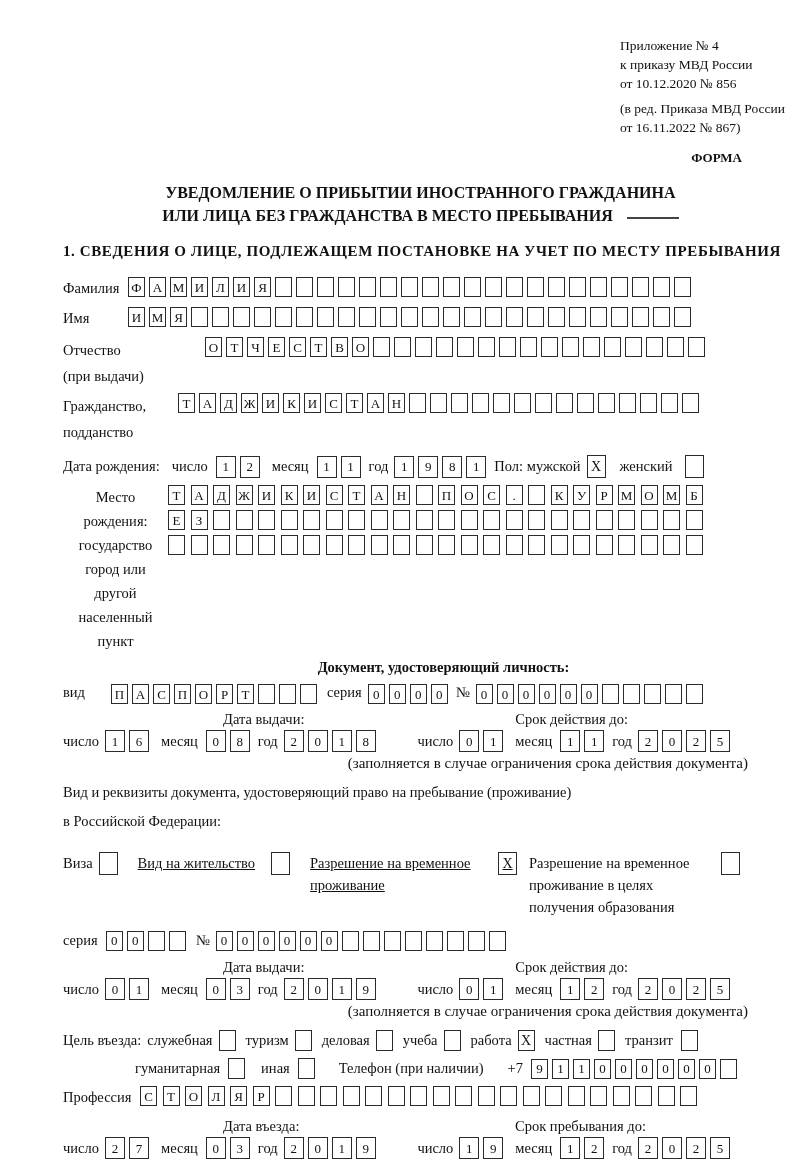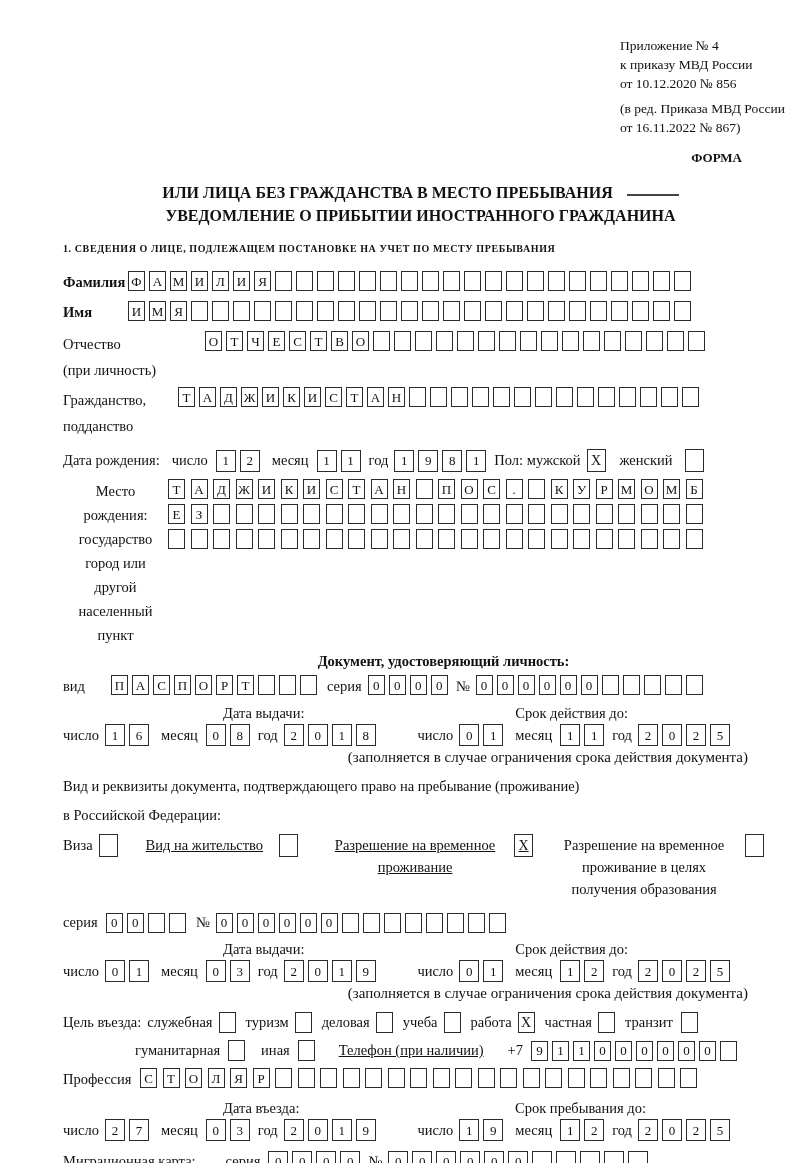--- a/index.html
+++ b/index.html
@@ -7,61 +7,61 @@
   body { width:800px; height:1163px; font-family:"Liberation Serif","DejaVu Serif",serif; color:#111; }
   .page { width:800px; height:1163px; padding:36px 22px 8px 63px; overflow:hidden; font-size:14.5px; }
 
   
   .appendix { margin-left:557px; width:190px; font-size:13.5px; line-height:19px; }
   .appendix .gap { margin-top:6px; }
   .forma { text-align:right; padding-right:36px; font-weight:bold; font-size:13px; margin-top:13px; }
 
   .title { text-align:center; font-weight:bold; font-size:16px; margin-top:15px; line-height:23px; }
   .blank-line { display:inline-block; width:52px; border-bottom:2.5px solid #444; margin-left:14px; margin-bottom:2px; }
-  .sec { font-weight:bold; font-size:10px; letter-spacing:0.6px; margin-top:16px; white-space:nowrap; }
+  .sec { font-weight:bold; font-size:15px; letter-spacing:0.6px; margin-top:16px; white-space:nowrap; }
 
   
   .row { display:flex; align-items:flex-start; margin-top:7px; line-height:23px; }
   .lbl { flex:none; }
-  .w65  { width:65px;font-weight:bold; }
+  .w65  { width:65px; }
   .w50  { width:48px; }
   .w77  { width:77px; }
   .w105 { width:105px; line-height:24px;text-align:center; }
   .w115 { width:115px; line-height:26px; }
   .w142 { width:142px; line-height:26px; }
   .cells { display:flex; gap:4px; flex:none; }
   .cells .cell { width:17px; height:20px; border:1.5px solid #2b2b2b; flex:none;
                  display:flex; align-items:center; justify-content:center;
                  font-size:13px; line-height:1; }
   .cells.sp { gap:5.5px; }
   .cells.lg .cell { width:20px; height:22px; }
   .checkbox { width:19px; height:23px; border:1.5px solid #2b2b2b; flex:none;
               display:flex; align-items:center; justify-content:center; font-size:14px; }
   .checkbox.sm { width:17px; height:21px; }
   .colrows > .cells { margin-bottom:5px; }
 
   .g6{margin-left:6px;} .g8{margin-left:8px;} .g10{margin-left:10px;} .g12{margin-left:12px;}
-  .g14{margin-left:14px;} .g16{margin-left:16px;} .g20{margin-left:20px;text-decoration:underline;} .g24{margin-left:24px;text-decoration:underline;} .g30{margin-left:30px;}
+  .g14{margin-left:14px;} .g16{margin-left:16px;} .g20{margin-left:20px;text-decoration:underline;} .g24{margin-left:24px;} .g30{margin-left:30px;}
   .mr6{margin-right:6px;} .mr8{margin-right:8px;} .mr12{margin-right:12px;}
 
   .center-heading { text-align:center; font-weight:bold; margin-top:6px; padding-left:46px; }
 
   
   .dh { display:flex; margin-top:6px; line-height:18px;gap:20px; }
   .dh .h1 { margin-left:160px; }
   .dh .h2 { margin-left:auto; margin-right:150px; }
   .dr { display:flex; align-items:center; margin-top:2px; }
   .grp { display:flex; align-items:center; }
   .grp.right { margin-left:auto; margin-right:48px; }
   .note { text-align:right; padding-right:30px; font-size:15px; margin-top:3px; line-height:17px; }
 
   
-  .opts { display:flex; align-items:flex-start; margin-top:7px; line-height:22px;gap:8px; }
+  .opts { display:flex; align-items:flex-start; margin-top:19px; line-height:22px; }
   .opt { display:flex; align-items:flex-start; }
-  .optlbl-c { text-align:center; line-height:22px; }
+  .optlbl-c { text-align:left; line-height:22px; }
   .wl170 { width:178px; }
   .wl185 { width:182px; }
 
   
   .purpose { display:flex; align-items:center; margin-top:10px; }
   .purpose2 { display:flex; align-items:center; margin-top:7px; margin-left:72px; }
 </style>
 </head>
 <body>
 
@@ -71,22 +71,22 @@
     <div>Приложение № 4</div>
     <div>к приказу МВД России</div>
     <div>от 10.12.2020 № 856</div>
     <div class="gap">(в ред. Приказа МВД России</div>
     <div>от 16.11.2022 № 867)</div>
   </div>
 
   <div class="forma">ФОРМА</div>
 
   <div class="title">
+    <div>УВЕДОМЛЕНИЕ О ПРИБЫТИИ ИНОСТРАННОГО ГРАЖДАНИНА</div>
     <div><span>ИЛИ ЛИЦА БЕЗ ГРАЖДАНСТВА В МЕСТО ПРЕБЫВАНИЯ</span><span class="blank-line"></span></div>
-    <div>УВЕДОМЛЕНИЕ О ПРИБЫТИИ ИНОСТРАННОГО ГРАЖДАНИНА</div>
   </div>
 
   <div class="sec">1. СВЕДЕНИЯ О ЛИЦЕ, ПОДЛЕЖАЩЕМ ПОСТАНОВКЕ НА УЧЕТ ПО МЕСТУ ПРЕБЫВАНИЯ</div>
 
   <div class="row" style="margin-top:17px;">
     <div class="lbl w65">Фамилия</div>
     <div class="cells">
         <div class="cell">Ф</div>
         <div class="cell">А</div>
         <div class="cell">М</div>
@@ -146,21 +146,21 @@
         <div class="cell"></div>
         <div class="cell"></div>
         <div class="cell"></div>
         <div class="cell"></div>
       </div>
   </div>
 
   <div class="row">
     <div class="lbl w142">
       <div>Отчество</div>
-      <div>(при личность)</div>
+      <div>(при выдачи)</div>
     </div>
     <div class="cells">
         <div class="cell">О</div>
         <div class="cell">Т</div>
         <div class="cell">Ч</div>
         <div class="cell">Е</div>
         <div class="cell">С</div>
         <div class="cell">Т</div>
         <div class="cell">В</div>
         <div class="cell">О</div>
@@ -326,21 +326,21 @@
           <div class="cell"></div>
           <div class="cell"></div>
           <div class="cell"></div>
           <div class="cell"></div>
         </div>
     </div>
   </div>
 
   <div class="center-heading">Документ, удостоверяющий личность:</div>
 
-  <div class="row" style="margin-top:5px;align-items:flex-start;">
+  <div class="row" style="margin-top:5px;align-items:flex-end;">
     <span class="lbl w50">вид</span>
     <div class="cells">
         <div class="cell">П</div>
         <div class="cell">А</div>
         <div class="cell">С</div>
         <div class="cell">П</div>
         <div class="cell">О</div>
         <div class="cell">Р</div>
         <div class="cell">Т</div>
         <div class="cell"></div>
@@ -409,21 +409,21 @@
       <div class="cells lg">
           <div class="cell">2</div>
           <div class="cell">0</div>
           <div class="cell">2</div>
           <div class="cell">5</div>
         </div>
     </div>
   </div>
   <div class="note">(заполняется в случае ограничения срока действия документа)</div>
 
-  <div class="row" style="margin-top:9px;">Вид и реквизиты документа, подтверждающего право на пребывание (проживание)</div>
+  <div class="row" style="margin-top:9px;">Вид и реквизиты документа, удостоверяющий право на пребывание (проживание)</div>
   <div class="row" style="margin-top:6px;">в Российской Федерации:</div>
 
   <div class="opts">
     <div class="opt">
       <span>Виза</span>
       <div class="checkbox g6"></div>
     </div>
     <div class="opt g20">
       <span>Вид на жительство</span>
       <div class="checkbox g16"></div>

